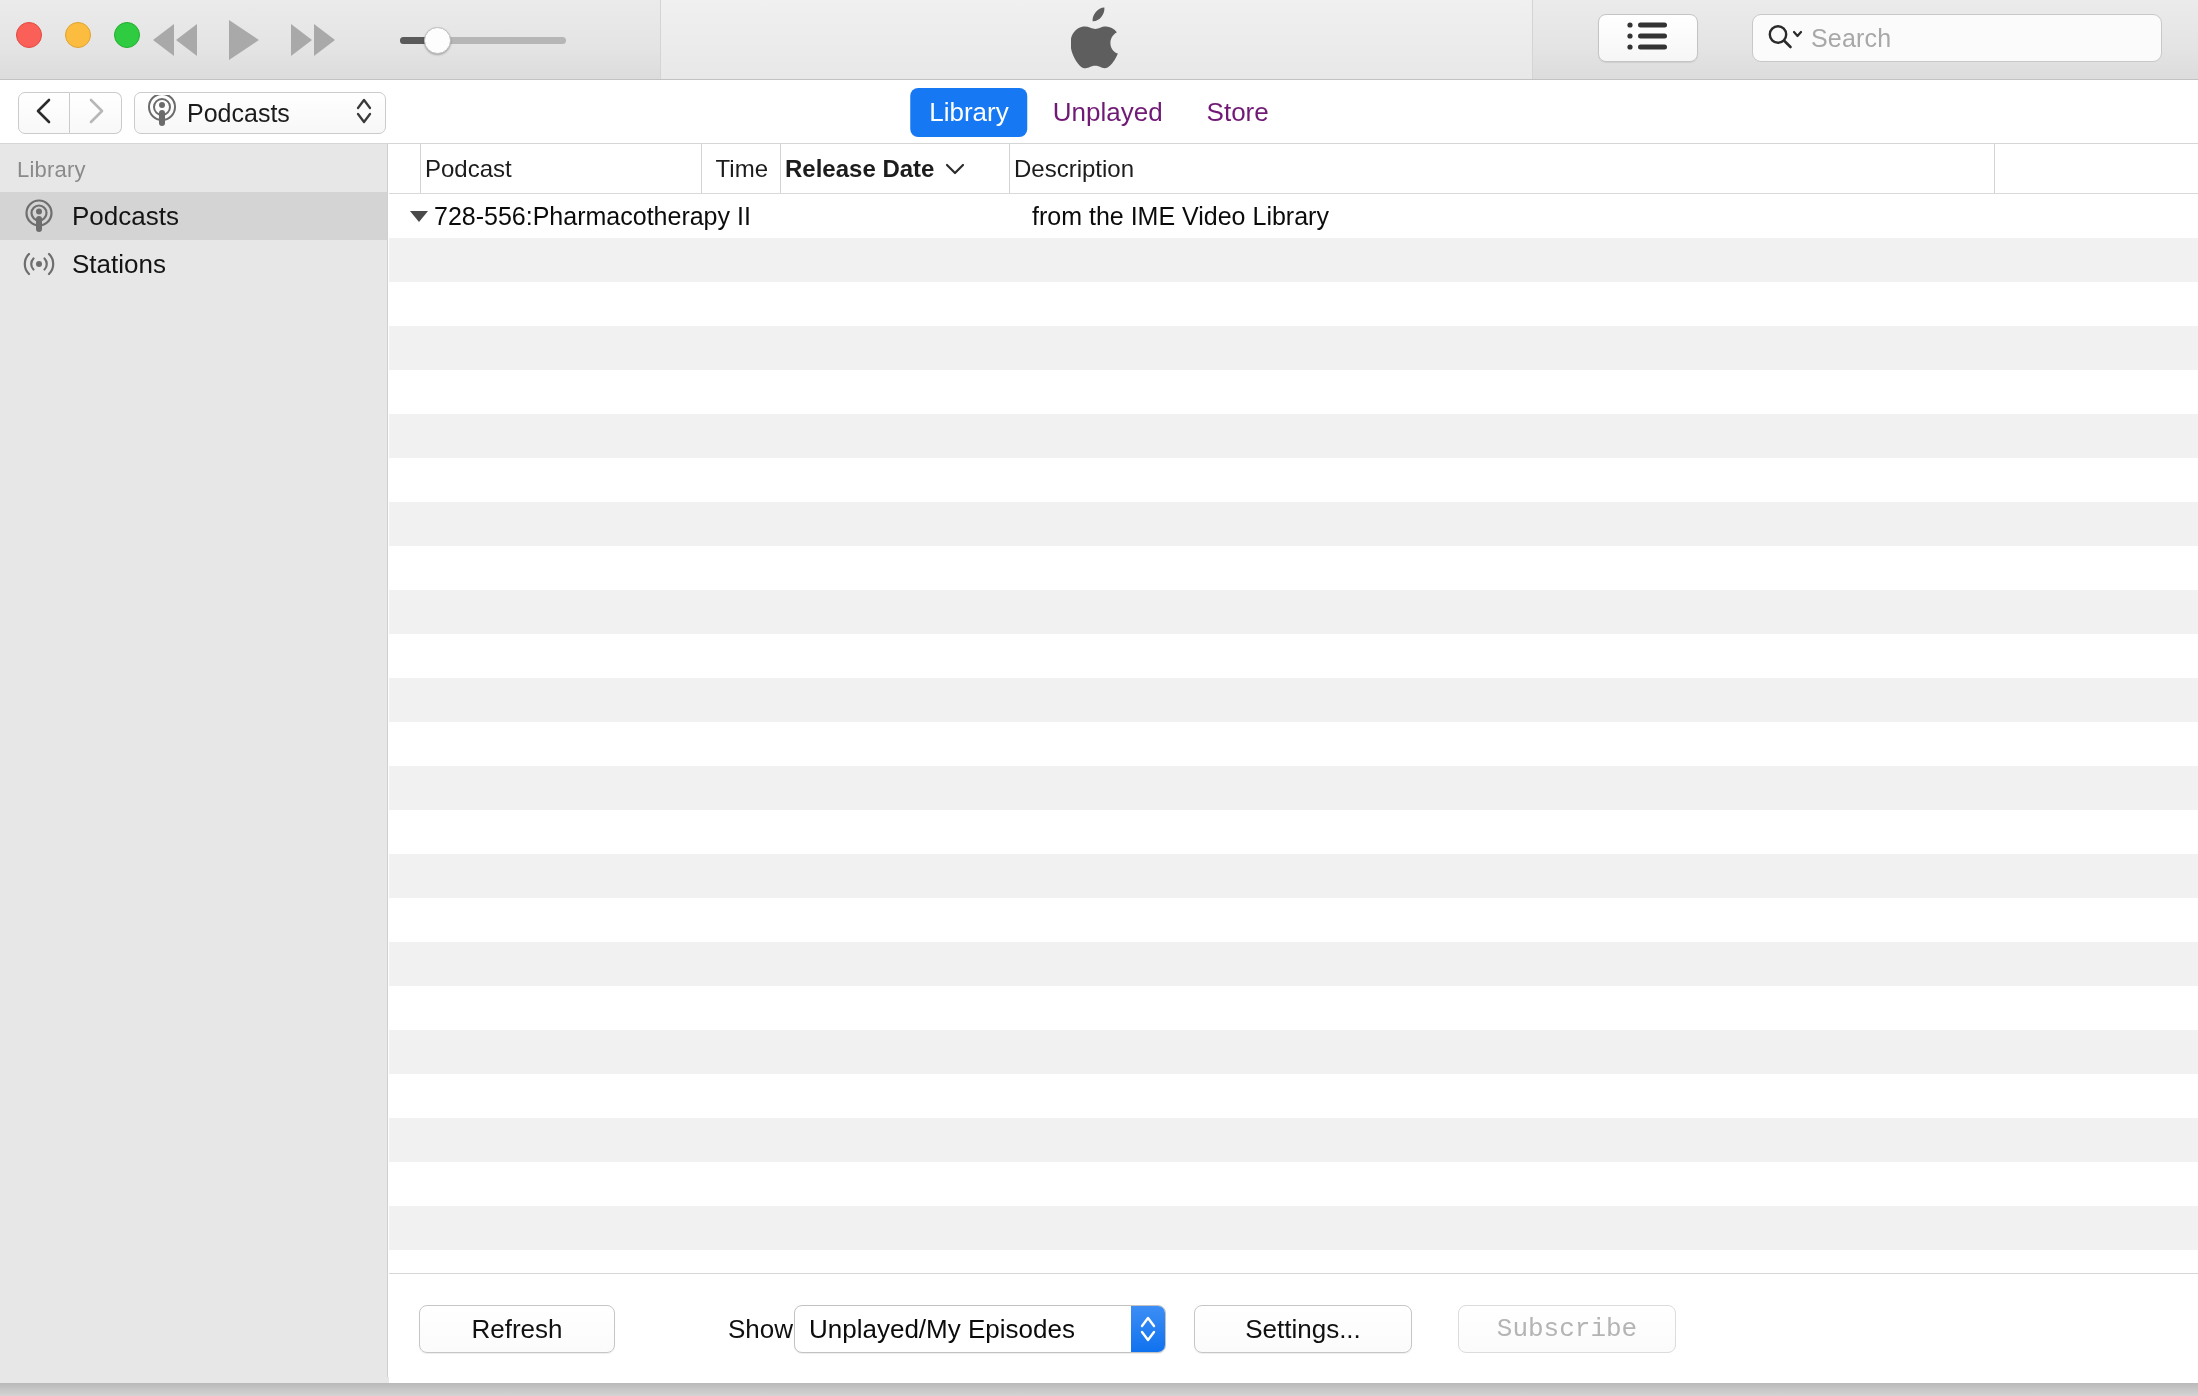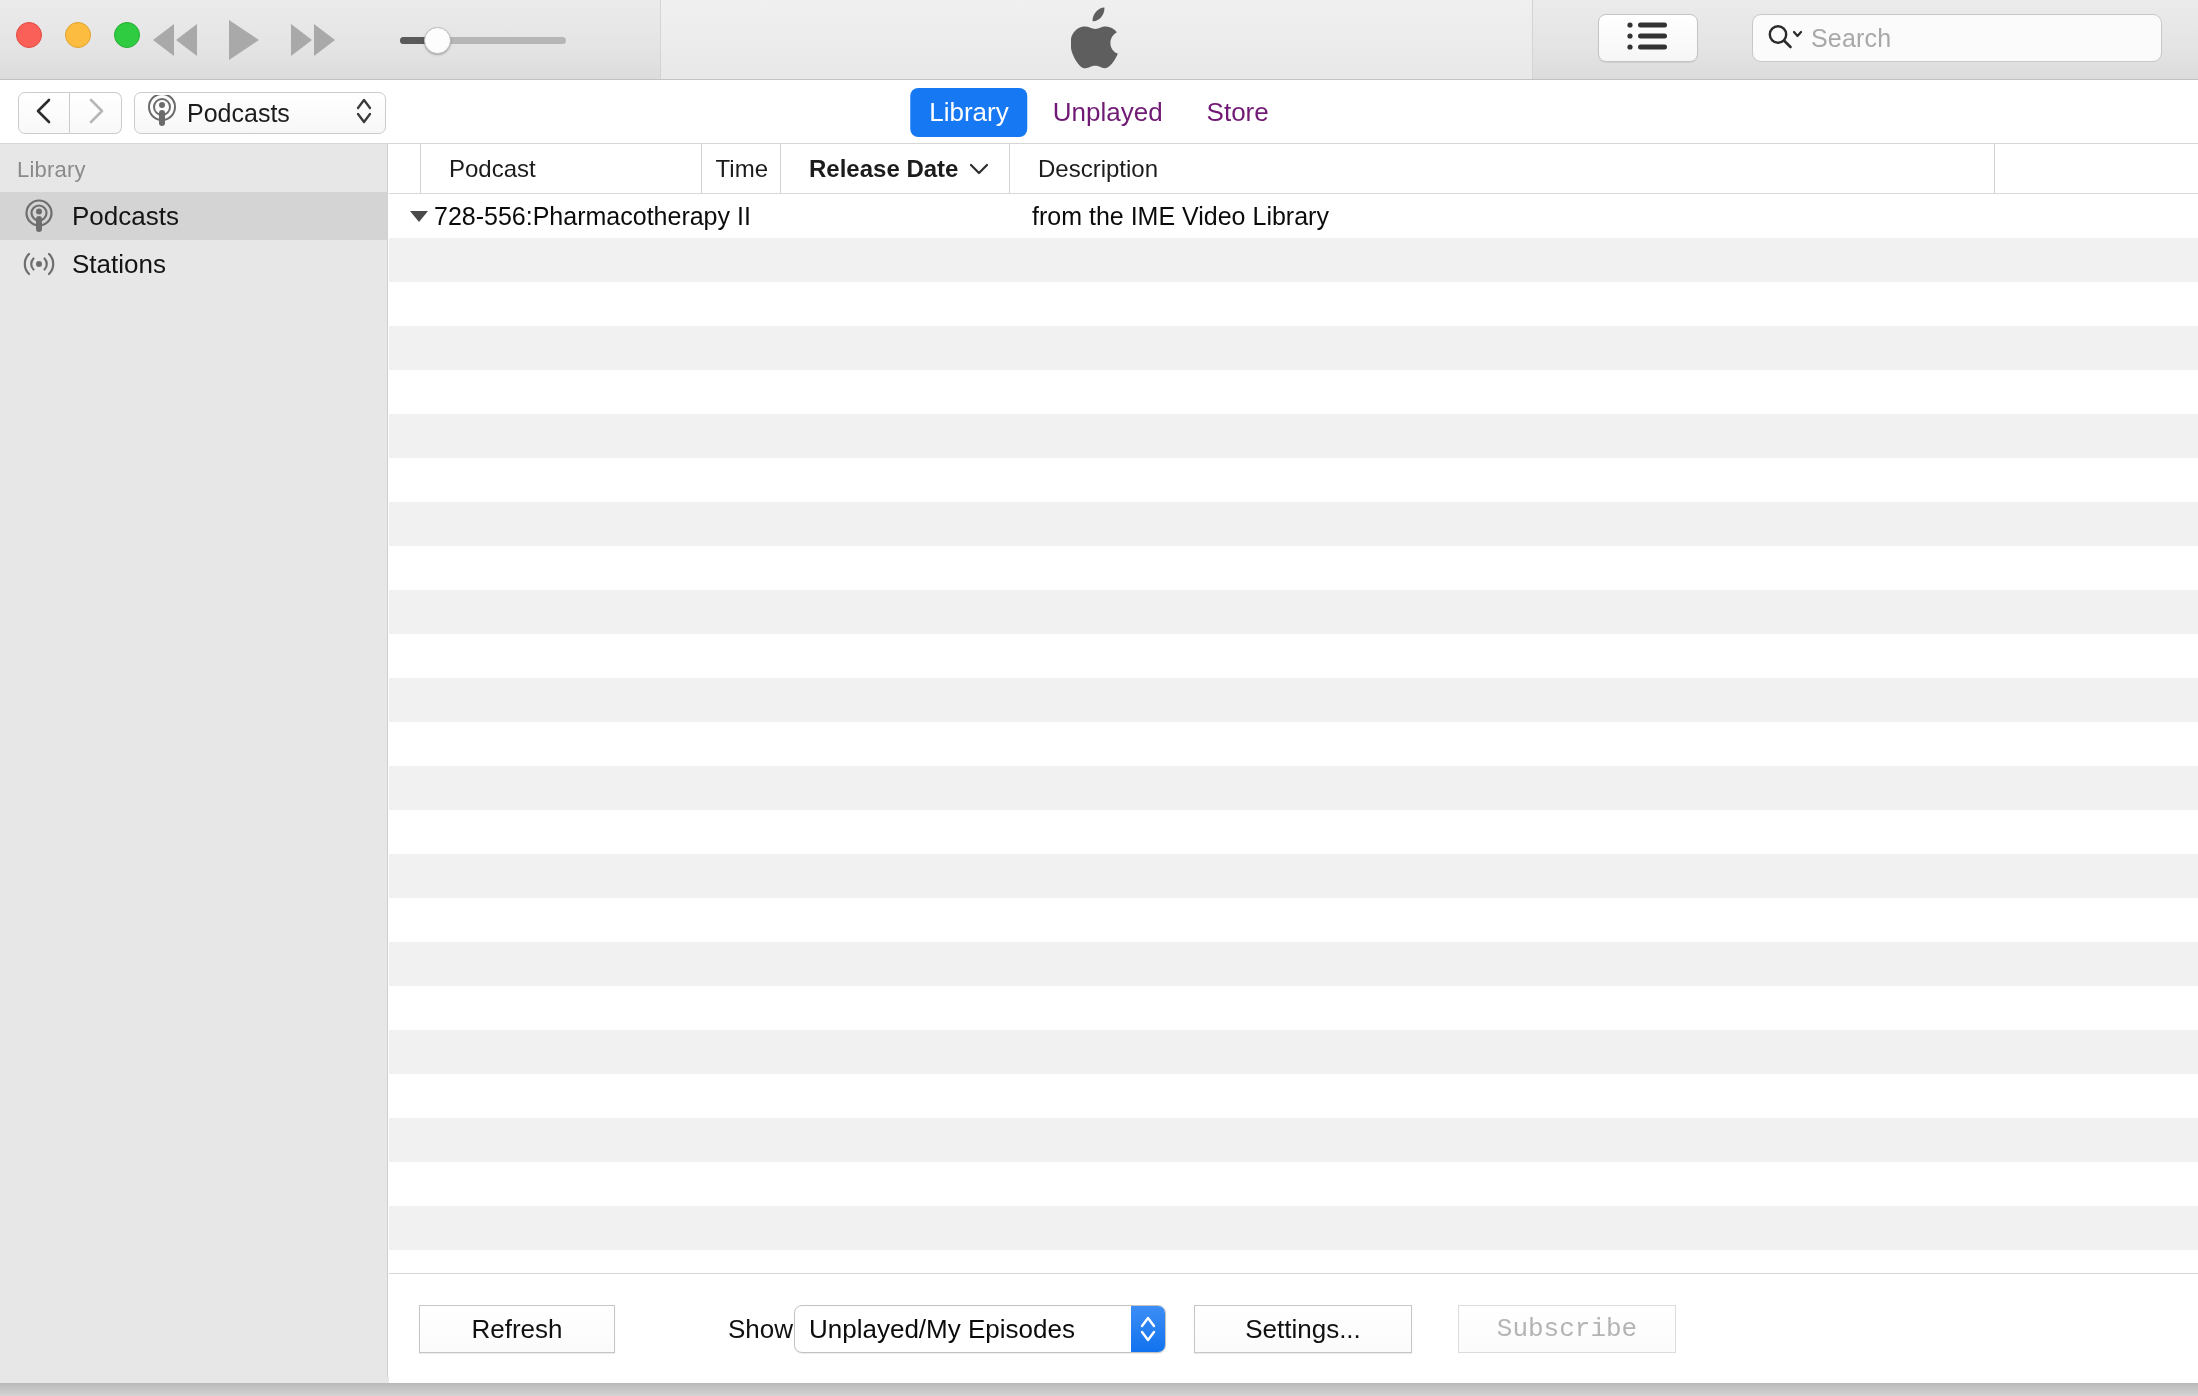--- a/index.html
+++ b/index.html
@@ -268,21 +268,21 @@
   .th {
     position: absolute;
     top: 0;
     height: 49px;
     display: flex;
     align-items: center;
     font-size: 24px;
     color: #1c1c1c;
     box-sizing: border-box;
     border-left: 1px solid #d3d3d3;
-    padding-left: 28px;
+    padding-left: 4px;
     cursor: default;
     white-space: nowrap;
     overflow: hidden;
   }
   .th.sorted { font-weight: bold; }
   .th.num { justify-content: flex-end; padding-right: 12px; padding-left: 0; }
   .th .sort-caret { margin-left: 10px; display: flex; align-items: center; }
 
   .rows { position: relative; }
   .row {
@@ -317,21 +317,21 @@
     left: 389px; top: 1273px;
     width: 1809px; height: 110px;
     background: #ffffff;
     border-top: 1px solid #d6d6d6;
     box-sizing: border-box;
   }
   .btn {
     position: absolute;
     top: 31px;
     height: 48px;
-    border-radius: 0;
+    border-radius: 8px;
     border: 1px solid #c6c6c6;
     background: linear-gradient(to bottom, #ffffff 0%, #fbfbfb 100%);
     box-shadow: 0 1px 1px rgba(0,0,0,0.07);
     font-size: 26px;
     color: #101010;
     display: flex;
     align-items: center;
     justify-content: center;
     box-sizing: border-box;
     cursor: default;

